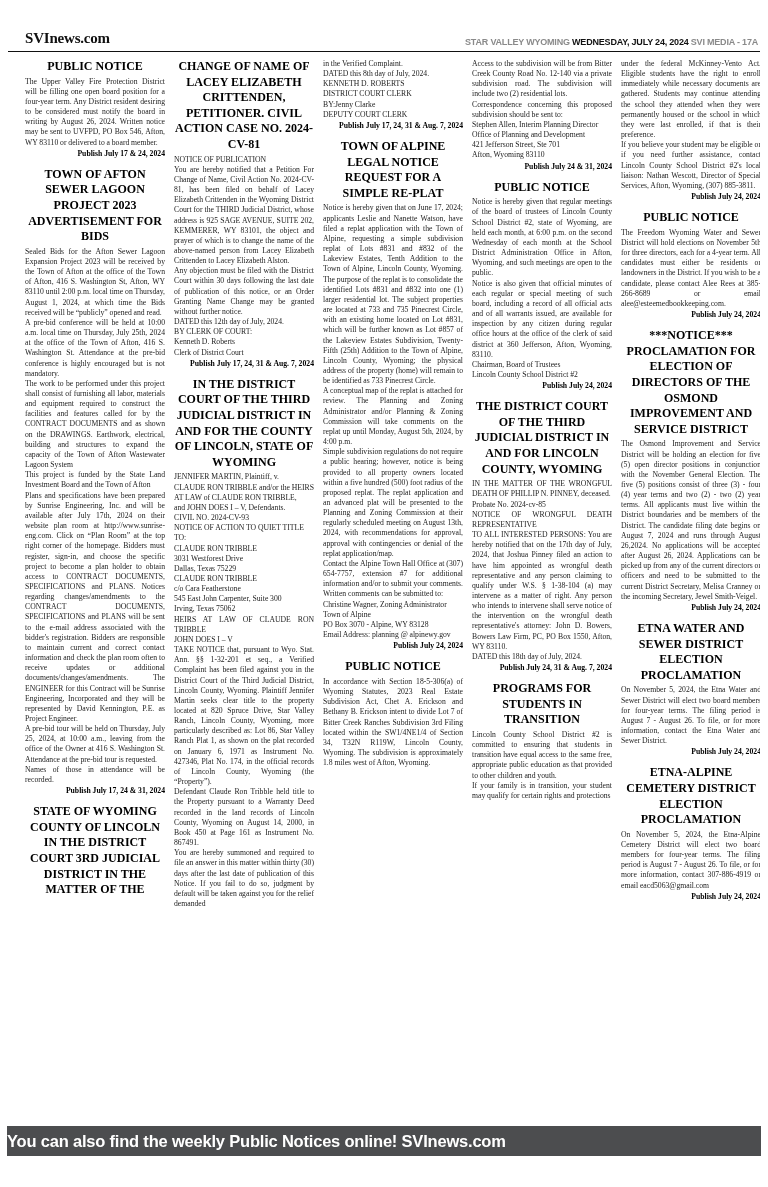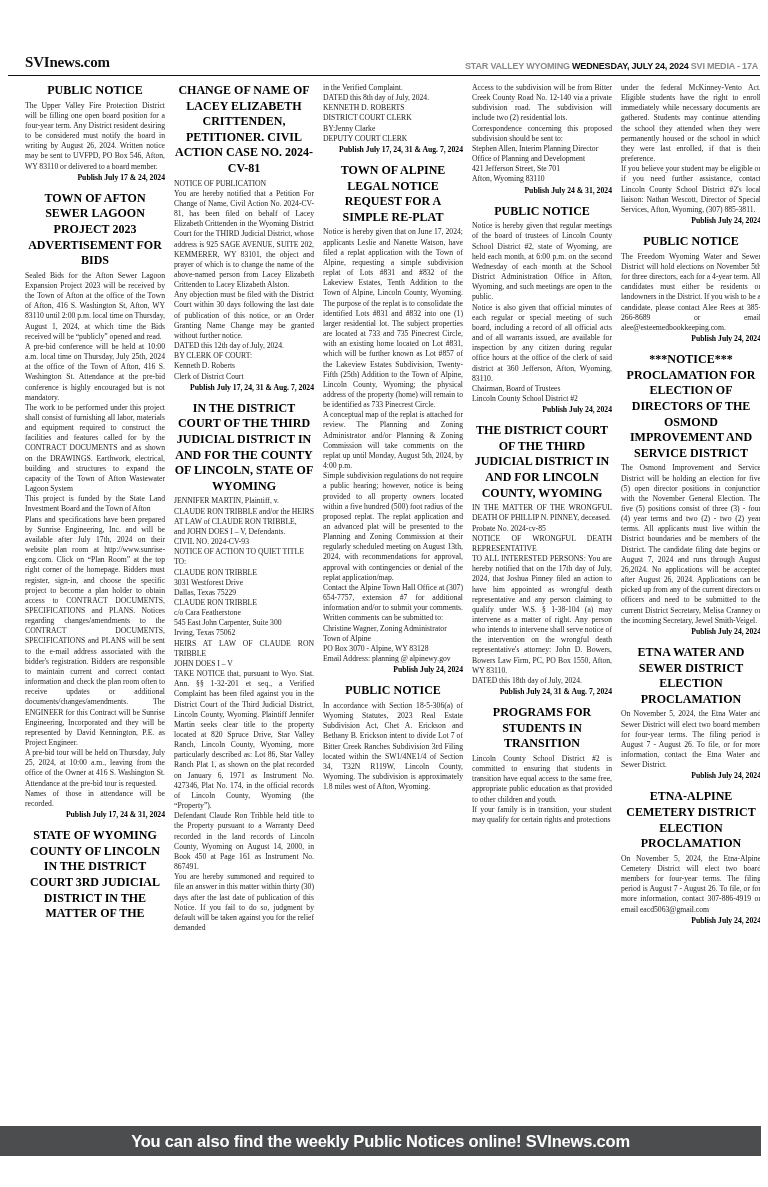--- a/index.html
+++ b/index.html
@@ -9,21 +9,20 @@
     overflow:hidden;position:relative;
   }
   .page{padding:30px 8px 0 8px;}
   .masthead{
     display:flex;justify-content:space-between;align-items:flex-end;
     border-bottom:1.5px solid #111;padding:0 2px 4px 17px;margin-bottom:7px;
   }
   .site-name{
     font-family:"Liberation Serif", serif;font-weight:bold;font-size:15px;color:#111;
     letter-spacing:-0.2px;
-    margin-top:24px;
   }
   .issue-line{
     font-family:"Liberation Sans", sans-serif;font-size:9px;color:#8a8a8a;
     letter-spacing:-0.2px;font-weight:bold;
   }
   .issue-line .date{color:#111;}
   .columns{
     display:flex;gap:9px;padding-left:17px;height:1062px;overflow:hidden;
   }
   .col{width:140px;flex:none;}
@@ -34,22 +33,22 @@
   .p{
     text-align:justify;font-size:7.7px;line-height:1.32;margin:0;
     word-spacing:-0.1px;
   }
   .pub{
     font-weight:bold;text-align:right;font-size:7.7px;line-height:1.32;
     margin:1px 0 5px 0;color:#000;
   }
   .col > .h:first-child{margin-top:0;}
   .footer-banner{
-    position:absolute;left:0;right:7px;top:1126px;height:30px;
-    background:#4c4d4f;display:flex;align-items:center;justify-content:center;
+    position:absolute;left:7px;right:7px;top:1126px;height:30px;
+    background:#4c4d4f;display:flex;align-items:center;justify-content:flex-start;
   }
   .footer-banner span{
     font-family:"Liberation Sans", sans-serif;font-weight:bold;font-size:16.5px;
     color:#ffffff;letter-spacing:-0.2px;
   }
 </style>
 </head>
 <body>
 
 <div class="page">

